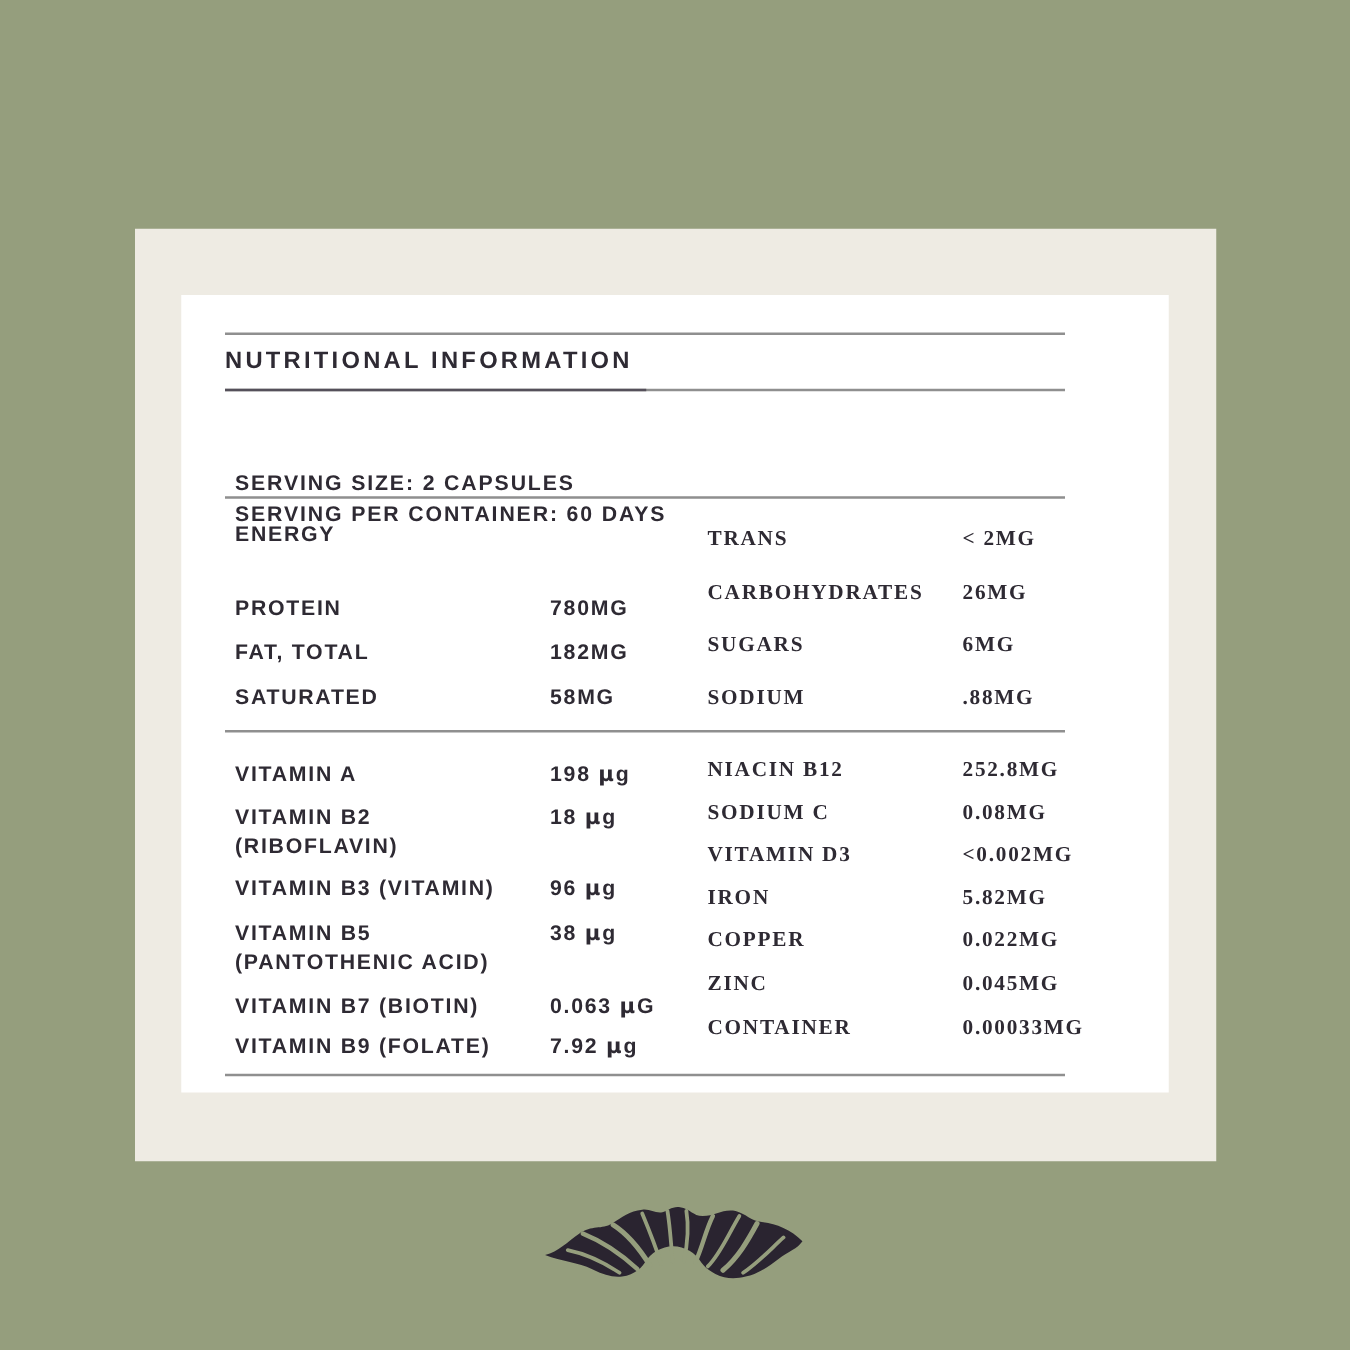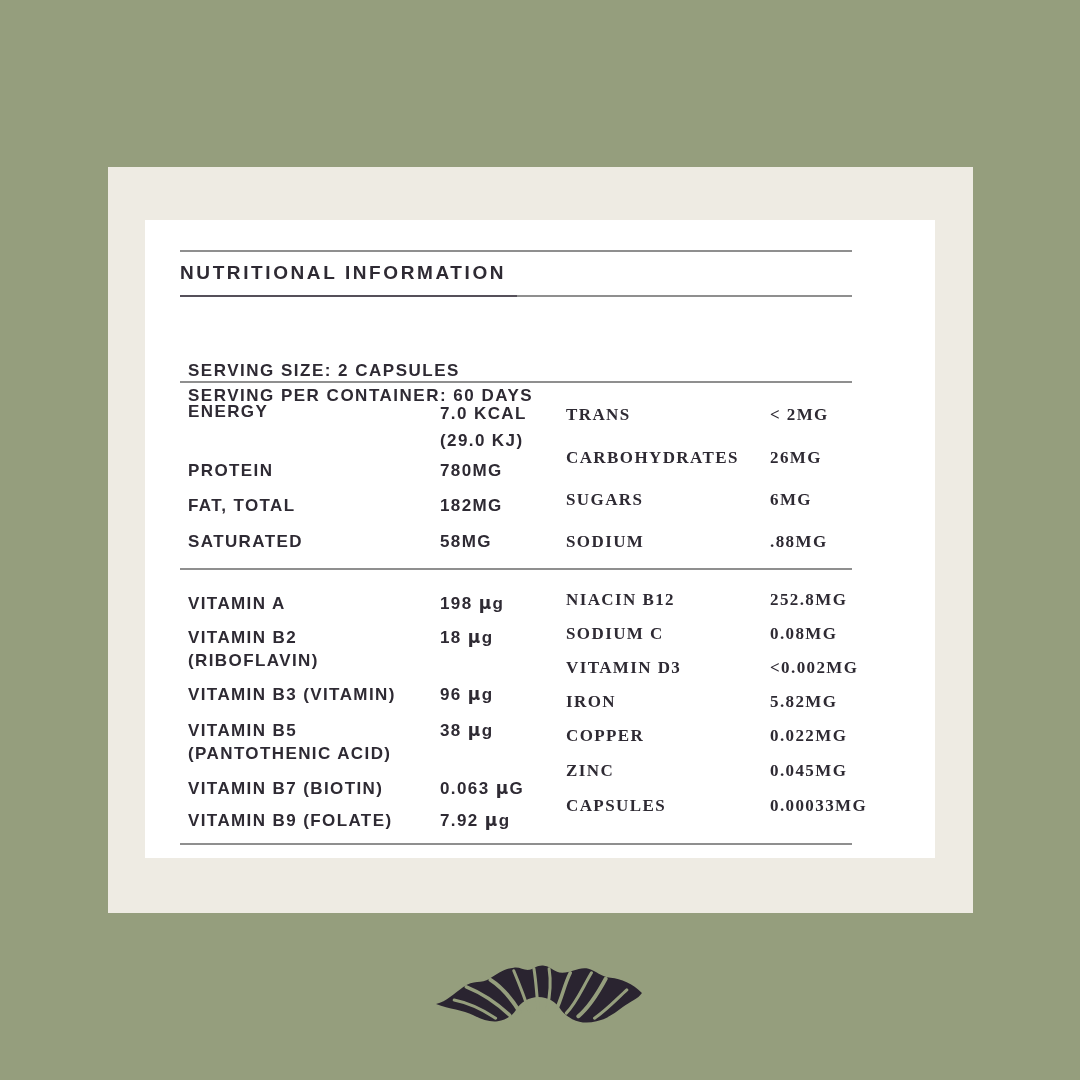--- a/index.html
+++ b/index.html
@@ -12,21 +12,21 @@
     --logo:#2a2430;
   }
   html,body{margin:0;padding:0;}
   body{
     width:1080px;height:1080px;position:relative;overflow:hidden;
     background:var(--bg);
     font-family:"Liberation Sans", sans-serif;
     color:var(--ink);
   }
   .outer-card{
-    position:absolute;left:108px;top:167px;width:865px;height:746px;
+    position:absolute;left:108px;top:183px;width:865px;height:746px;
     background:var(--card);
   }
   .panel{
     position:absolute;left:37px;top:53px;width:790px;height:638px;
     background:var(--panel);
   }
   .rule{
     position:absolute;left:35px;width:672px;height:2px;
     background:var(--rule);
   }
@@ -85,22 +85,20 @@
       </div>
 
     <div class="serving"><span>SERVING SIZE: 2 CAPSULES</span>
 <span>SERVING PER CONTAINER: 60 DAYS</span></div>
 
     <div class="rule" style="top:161px"></div>
 
     <div class="col-l">
       <div class="row m-l0">
         <span class="lbl">ENERGY</span>
-        <span class="val two-line">7.0 KCAL
-(29.0 KJ)</span>
       </div>
       <div class="row m-l1">
         <span class="lbl">PROTEIN</span>
         <span class="val">780MG</span>
       </div>
       <div class="row m-l2">
         <span class="lbl">FAT, TOTAL</span>
         <span class="val">182MG</span>
       </div>
       <div class="row m-l3">
@@ -176,21 +174,21 @@
       </div>
       <div class="row v-r4">
         <span class="lbl">COPPER</span>
         <span class="val">0.022MG</span>
       </div>
       <div class="row v-r5">
         <span class="lbl">ZINC</span>
         <span class="val">0.045MG</span>
       </div>
       <div class="row v-r6">
-        <span class="lbl">CAPSULES</span>
+        <span class="lbl">CONTAINER</span>
         <span class="val">0.00033MG</span>
       </div>
     </div>
 
     <div class="rule" style="top:623px"></div>
   </div>
 </div>
 
 <div class="logo-wrap">
   <svg viewBox="0 0 210 70" aria-hidden="true">

